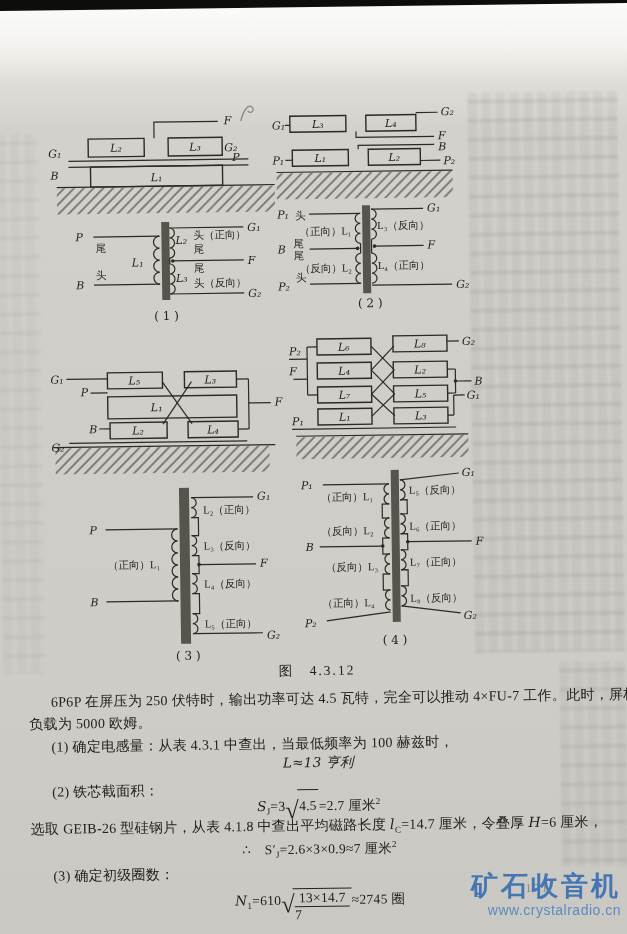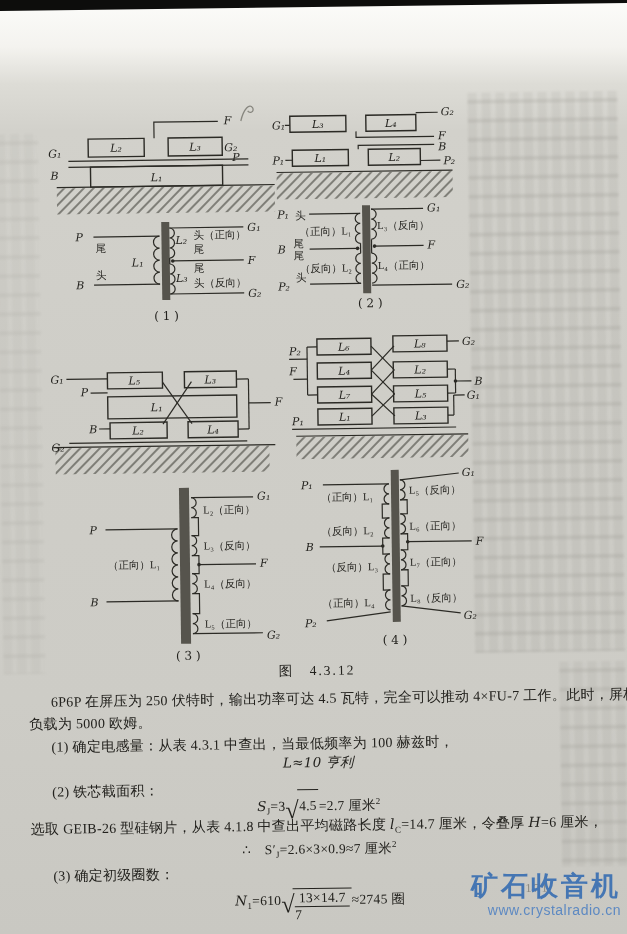--- a/index.html
+++ b/index.html
@@ -342,21 +342,21 @@
       <text class="lbl" x="173" y="158">G₂</text>
       <text class="fignum" x="104" y="182" text-anchor="middle">( 4 )</text>
     </svg>
 
     <div class="caption">图　4.3.12</div>
 
     <div class="txt" style="left:25px;top:690px;text-indent:22px">6P6P 在屏压为 250 伏特时，输出功率可达 4.5 瓦特，完全可以推动 4×FU-7 工作。此时，屏极最佳</div>
     <div class="txt" style="left:25px;top:712px">负载为 5000 欧姆。</div>
     <div class="txt" style="left:25px;top:735px;text-indent:22px">(1) 确定电感量：从表 4.3.1 中查出，当最低频率为 100 赫兹时，</div>
 
-    <div class="txt ctr formula" style="top:754px"><i>L≈10 亨利</i></div>
+    <div class="txt ctr formula" style="top:754px"><i>L≈13 亨利</i></div>
 
     <div class="txt" style="left:25px;top:780px;text-indent:22px">(2) 铁芯截面积：</div>
 
     <div class="txt ctr formula" style="top:796px">
       <i>S</i><sub>J</sub><span>=3</span><span class="radical">√</span><span class="ovl2">4.5</span><span>=2.7 厘米</span><sup>2</sup>
     </div>
 
     <div class="txt" style="left:25px;top:817px">
       <span>选取 GEIB-26 型硅钢片，从表 4.1.8 中查出平均磁路长度 </span><span class="vr">l</span><sub>C</sub><span>=14.7 厘米，令叠厚 </span><span class="vr">H</span><span>=6 厘米，</span>
     </div>

